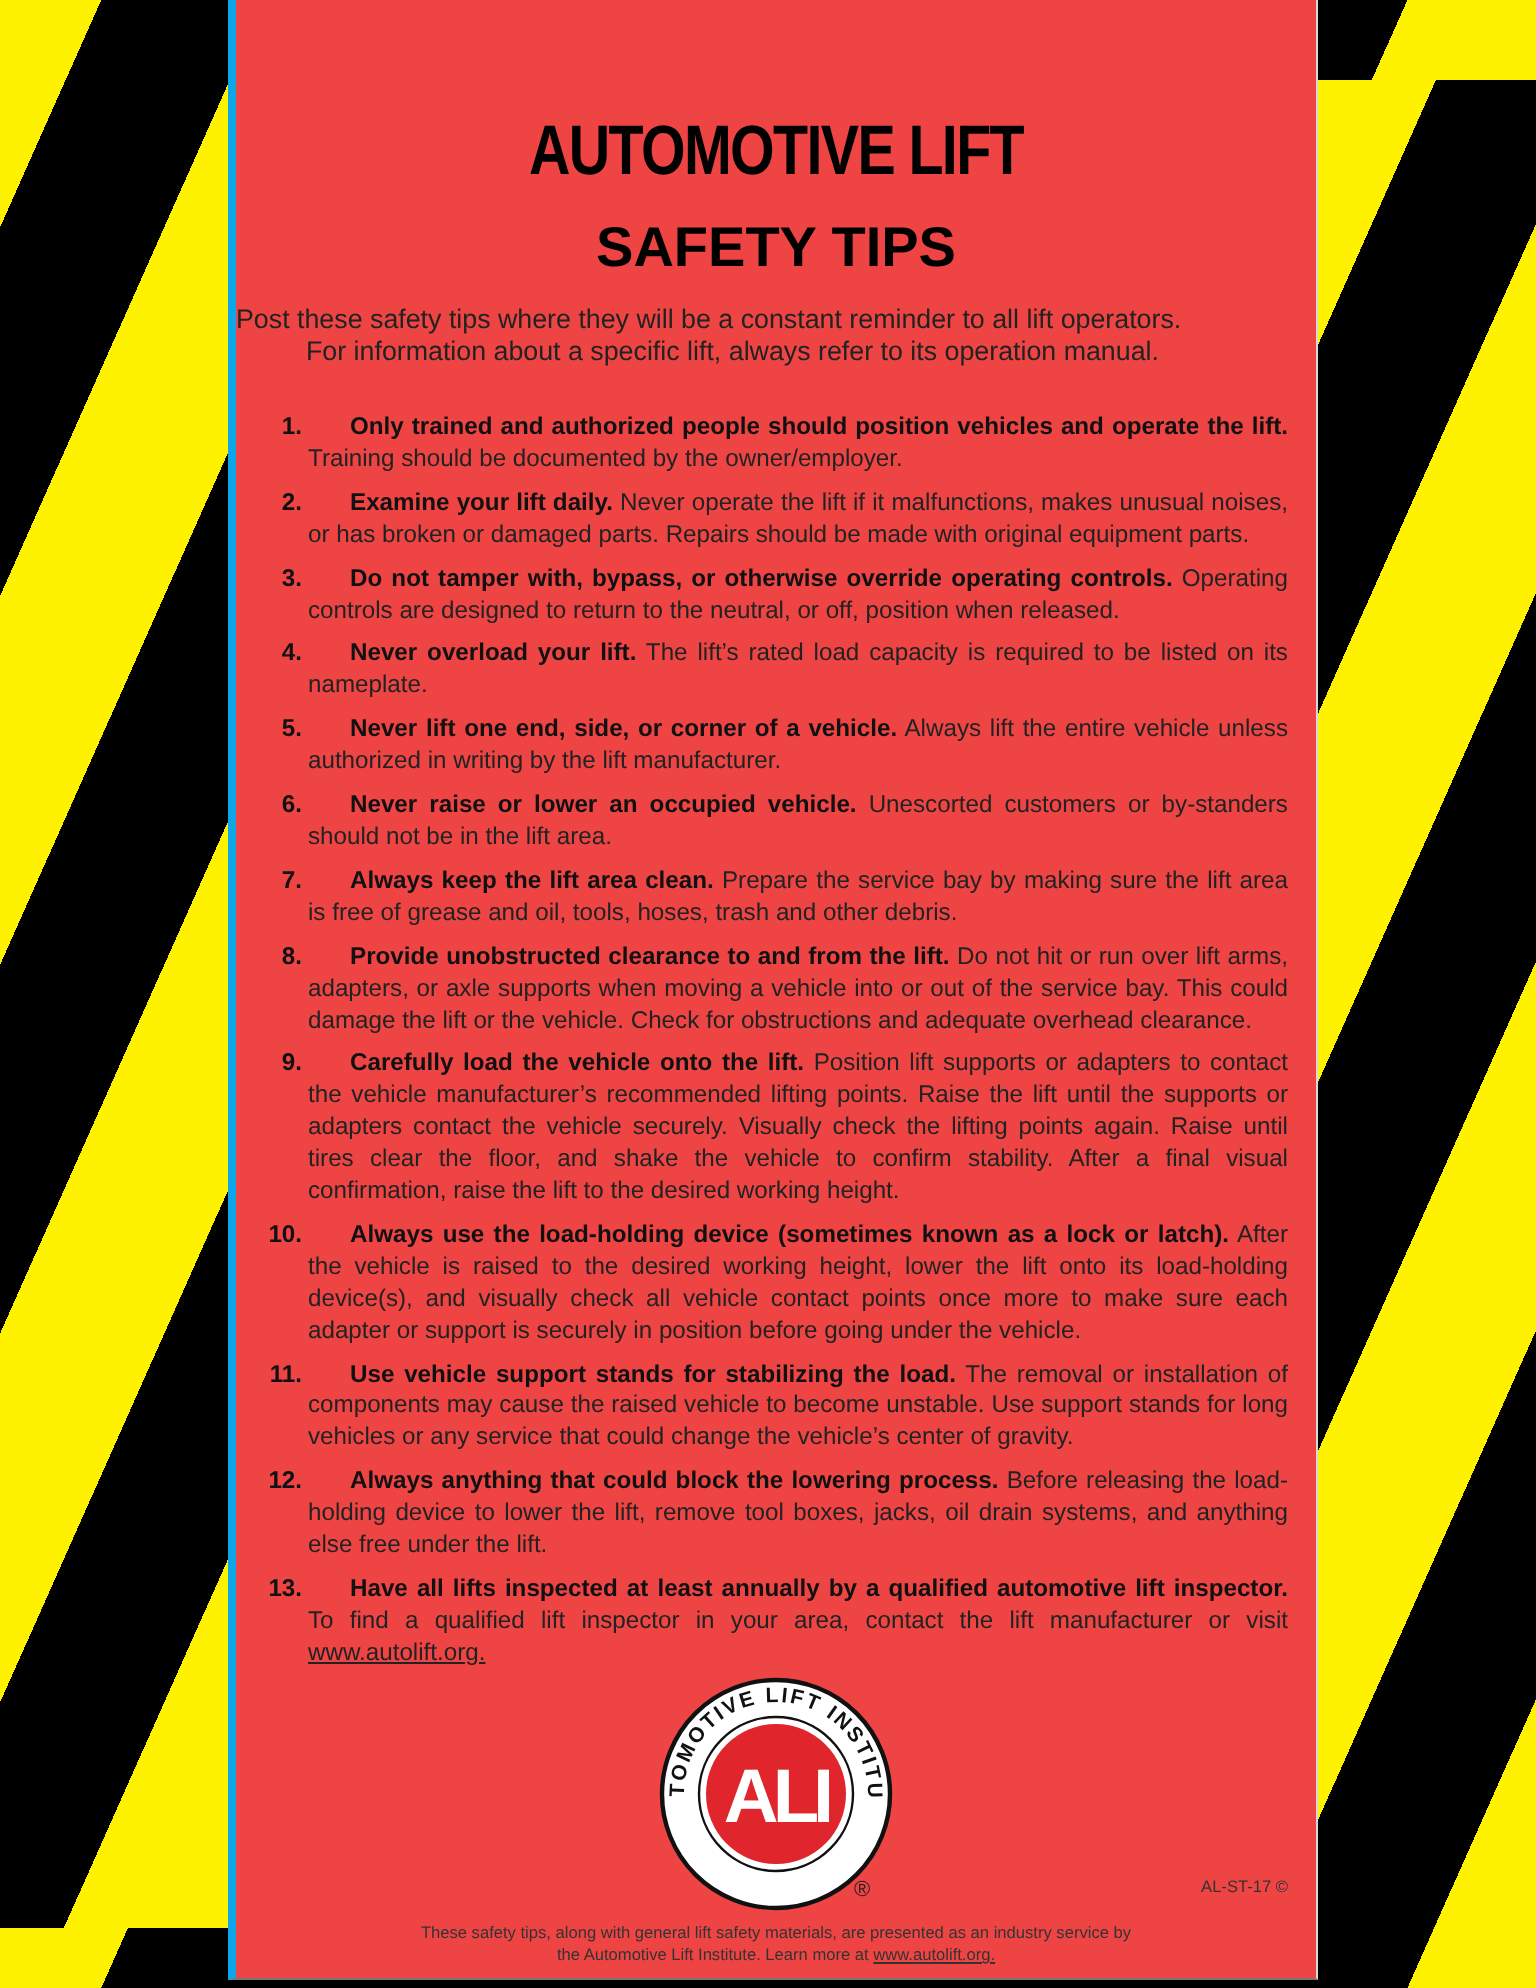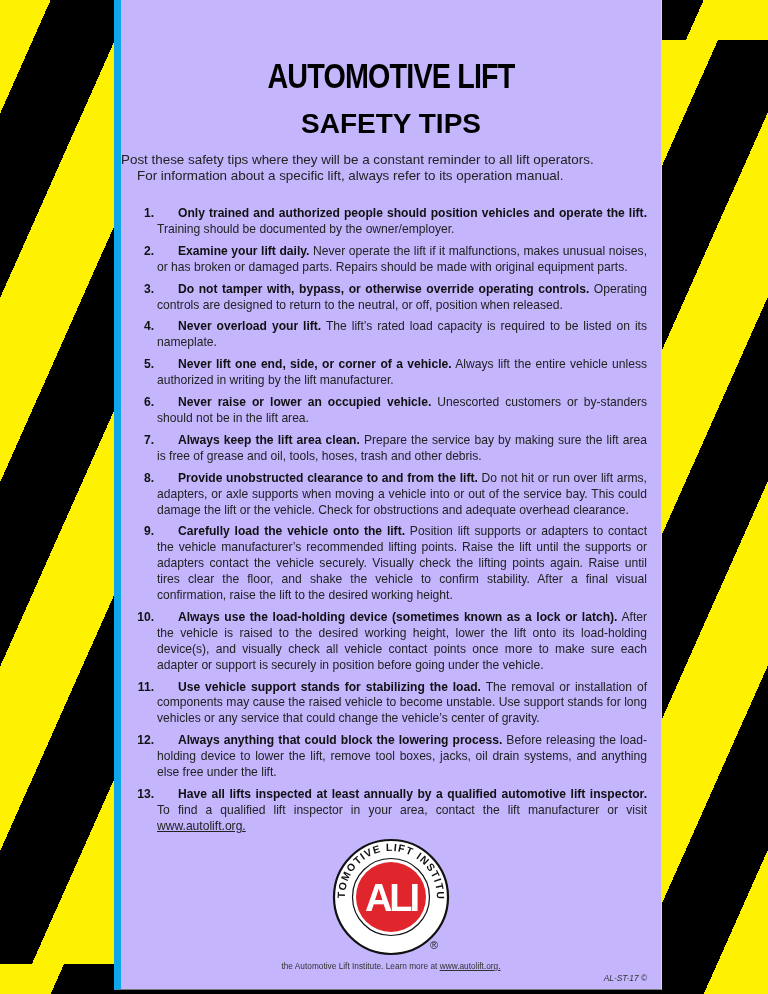--- a/index.html
+++ b/index.html
@@ -13,40 +13,40 @@
     background: repeating-linear-gradient(
       -66deg,
       #fff200 0px, #fff200 75px,
       #000000 75px, #000000 150px
     );
   }
   .stripes.left { left:0; width:114px; background-position: 0 -30px; }
   .stripes.right { left:654px; width:114px; background-position: 0 40px; }
   .panel {
     position:absolute; left:114px; top:0; width:540px; height:989px;
-    background:#c4b5fd;
-    border-left:7px solid #0ea5e9; border-right:1px solid #d8d8d8;
+    background:#ef4444;
+    border-left:4px solid #0ea5e9; border-right:1px solid #d8d8d8;
     border-bottom:1px solid #777;
   }
   .title {
     position:absolute; top:56px; left:0; width:100%;
     text-align:center; font-weight:bold; font-size:35px; letter-spacing:-1px;
     transform:scaleX(0.82); transform-origin:center;
     color:#000;
   }
   .subtitle {
     position:absolute; top:108px; left:0; width:100%;
     text-align:center; font-weight:bold; font-size:28px; color:#000;
   }
   .intro {
     position:absolute; top:152px; left:0; width:100%;
     text-align:left; font-size:13.4px; line-height:16px; color:#222;
   }
   .intro span { display:block; }
-  .intro span.l2 { padding-left:16px; }
+  .intro span.l2 { padding-left:35px; }
   ol.tips {
     position:absolute; top:206px; left:14px; width:512px;
     margin:0; padding:0; list-style:none;
     font-size:12.1px; line-height:15.9px; color:#222;
   }
   ol.tips li {
     position:relative; padding-left:22px; margin-bottom:6px;
     text-align:justify;
   }
   ol.tips li .num {
@@ -61,21 +61,21 @@
   }
   .reg {
     position:absolute; left:309px; top:939px; font-size:11px; color:#222;
   }
   .footer {
     position:absolute; top:961px; left:0; width:100%;
     text-align:center; font-size:8.3px; line-height:11px; color:#333;
   }
   .footer a { color:#333; text-decoration:underline; }
   .code {
-    position:absolute; top:973px; right:14px; font-size:8.3px; color:#333;font-style:italic;
+    position:absolute; top:938px; right:14px; font-size:8.3px; color:#333;
   }
 </style>
 </head>
 <body>
 
 <div class="stripes left"></div>
 <div class="stripes right"></div>
 
 <div class="panel">
   <div class="title">AUTOMOTIVE LIFT</div>
@@ -110,16 +110,17 @@
     <circle cx="60" cy="60" r="38.5" fill="#fff" stroke="#111" stroke-width="1.2"></circle>
     <circle cx="60" cy="60" r="35" fill="#e0262c"></circle>
     <text font-family="Liberation Sans, sans-serif" font-weight="bold" font-size="10.5" fill="#111" letter-spacing="1.2">
       <textPath href="#ringpath" startOffset="50%" text-anchor="middle">AUTOMOTIVE LIFT INSTITUTE</textPath>
     </text>
     <text x="60" y="74" text-anchor="middle" font-family="Liberation Sans, sans-serif" font-weight="bold" font-size="38" fill="#fff" letter-spacing="-3">ALI</text>
   </svg>
   <div class="reg">®</div>
 
   <div class="footer">
+    <div>These safety tips, along with general lift safety materials, are presented as an industry service by</div>
     <div><span>the Automotive Lift Institute. Learn more at </span><a>www.autolift.org.</a></div>
   </div>
   <div class="code">AL-ST-17 ©</div>
 </div>
 
 </body></html>

